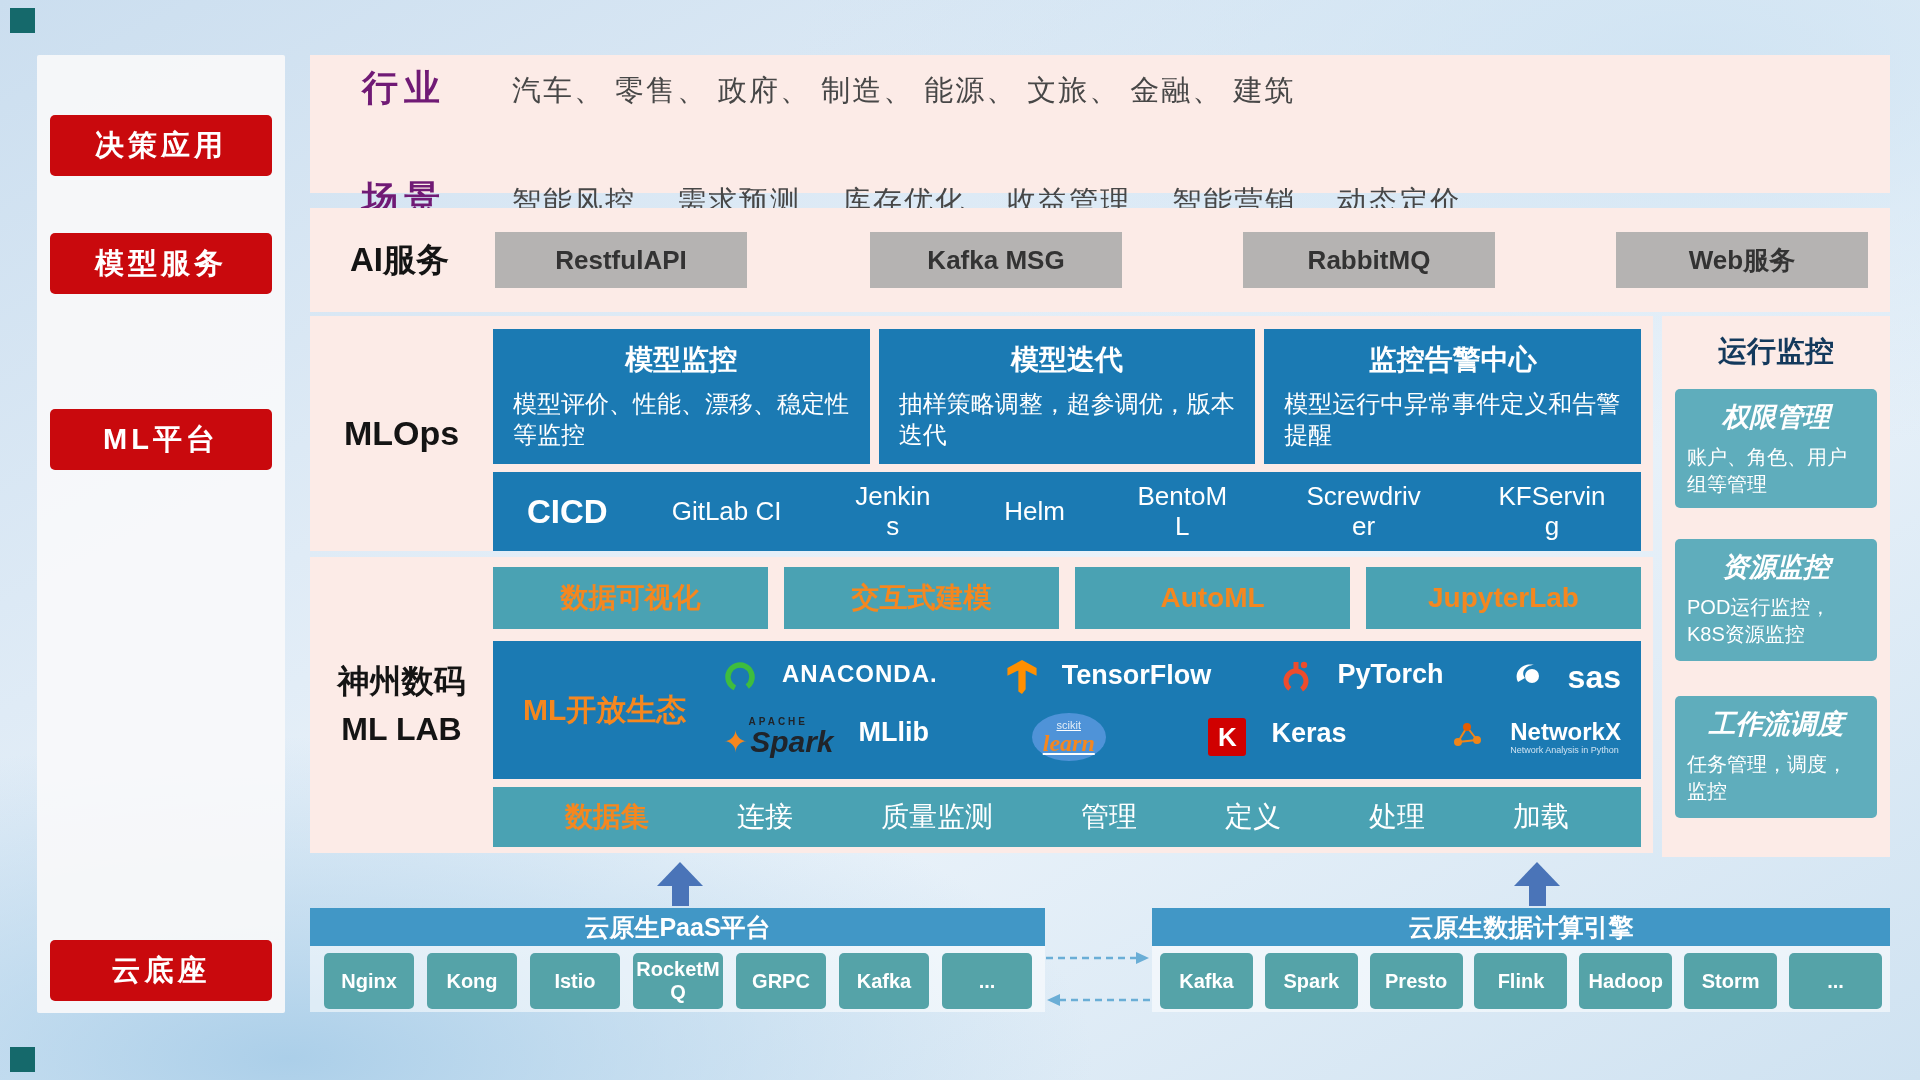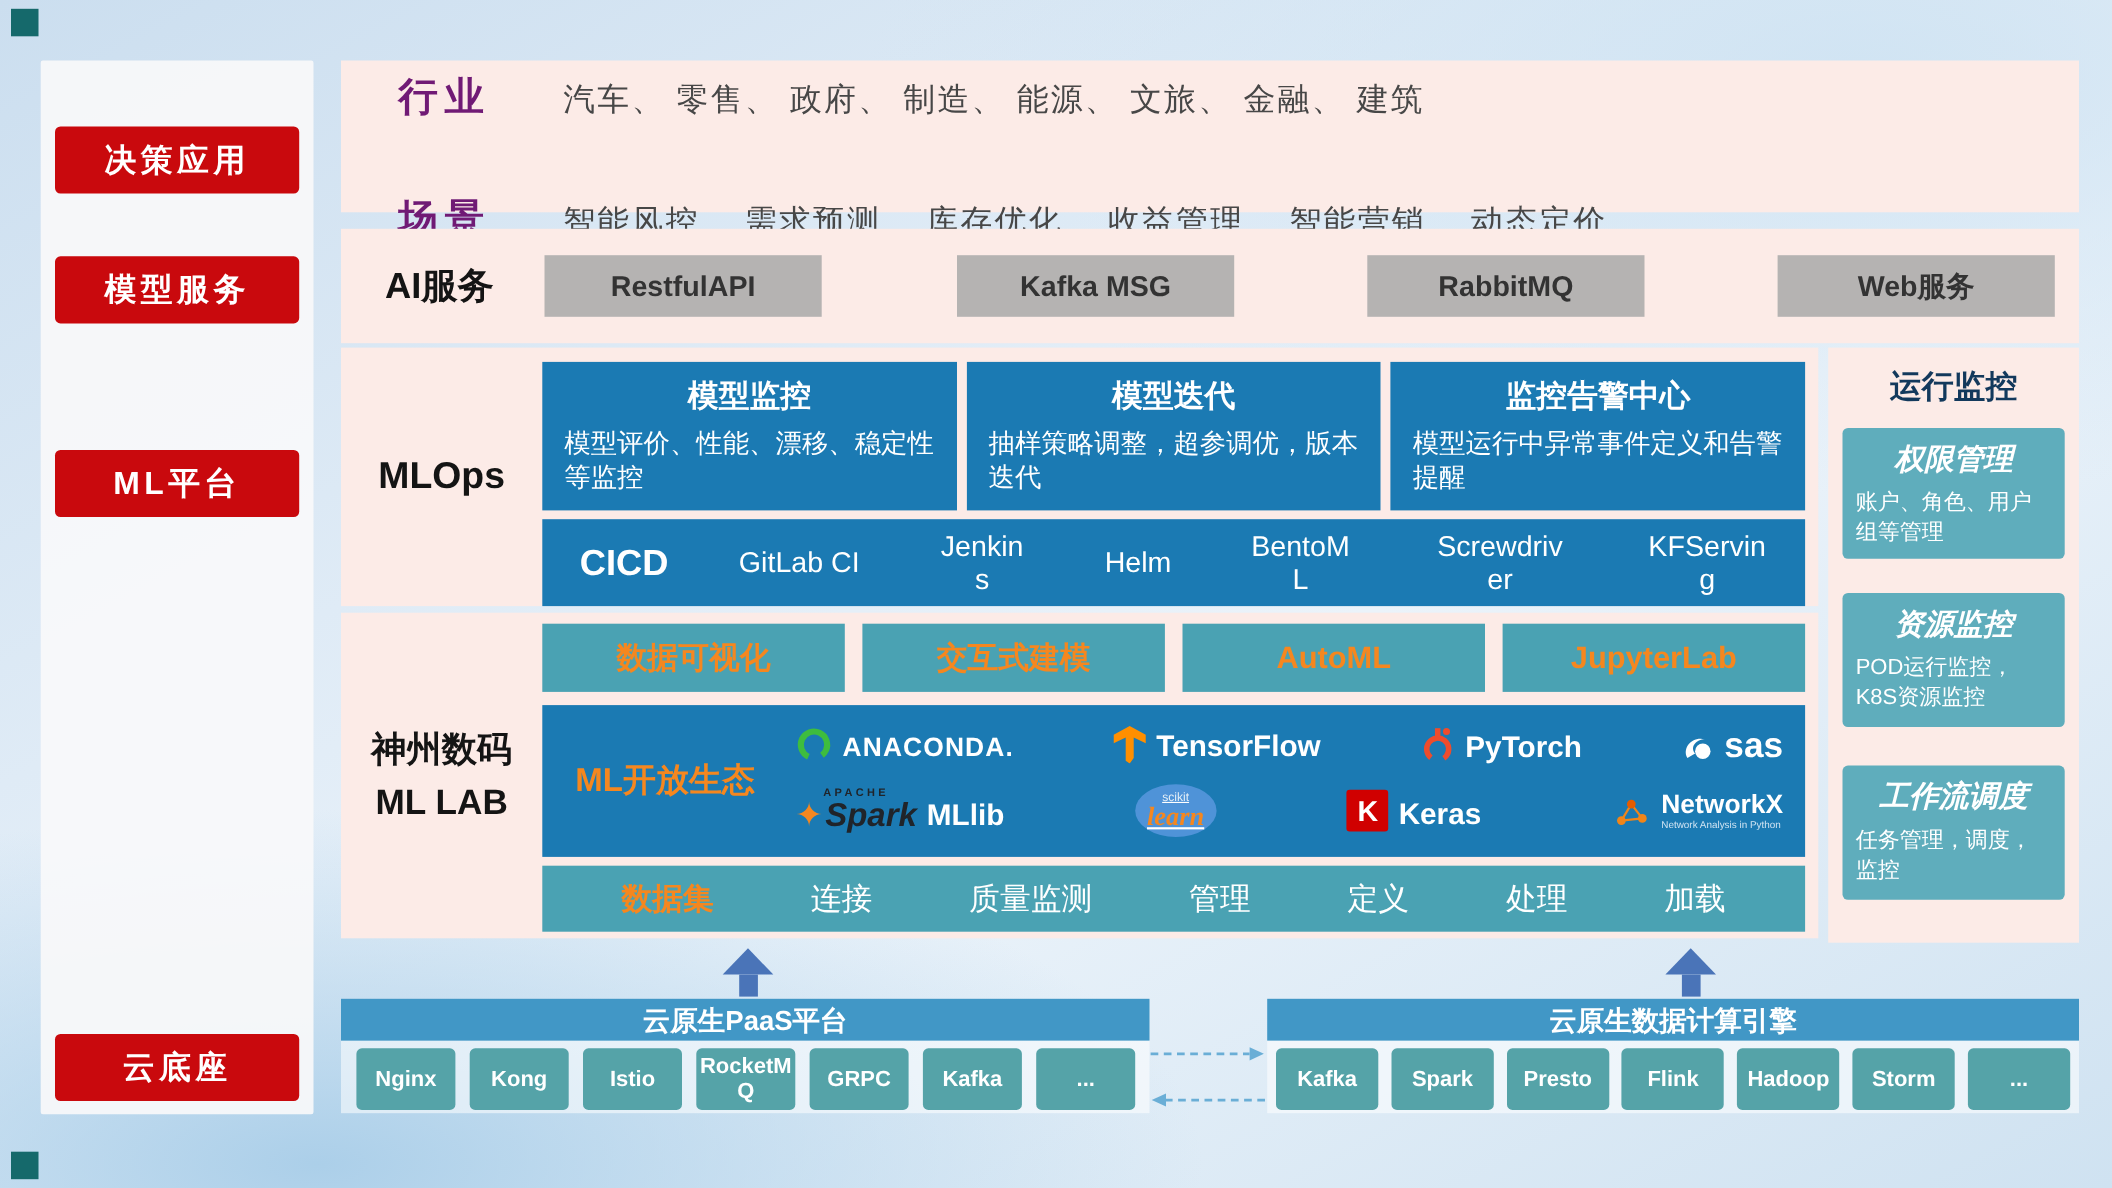--- a/index.html
+++ b/index.html
@@ -65,21 +65,21 @@
   .lab-label { flex-direction: column; font-size: 32px; line-height: 1.5; }
   .lab-buttons { position: absolute; left: 183px; top: 10px; width: 1148px; height: 62px; display: flex; gap: 16px; }
   .teal-btn { flex: 1; background: #4aa2b3; color: #f5871f; font-size: 28px; font-weight: bold;
     display: flex; align-items: center; justify-content: center; }
   .eco-box { position: absolute; left: 183px; top: 84px; width: 1148px; height: 138px; background: #1b7ab3; }
   .eco-label { position: absolute; left: 30px; top: 50%; transform: translateY(-50%);
     color: #f5871f; font-size: 30px; font-weight: bold; }
   .eco-rows { position: absolute; left: 218px; right: 8px; top: 0; height: 100%;
     display: flex; flex-direction: column; justify-content: space-evenly; }
   .eco-row { display: flex; align-items: center; justify-content: space-between; padding: 0 12px; }
-  .logo { display: flex; align-items: flex-end; gap: 9px; color: #fff; }
+  .logo { display: flex; align-items: flex-start; gap: 25px; color: #fff; }
   .logo-text { font-size: 27px; font-weight: bold; }
   .ana-text { font-size: 24px; letter-spacing: 1px; }
   .sas-text { font-size: 32px; }
   .spark-stack { display: flex; flex-direction: column; align-items: center; line-height: 1; }
   .spark-top { font-size: 10px; letter-spacing: 3px; color: #20242a; font-weight: bold; }
   .spark-main { font-size: 30px; font-weight: bold; font-style: italic; color: #20242a; }
   .spark-star { color: #f5871f; font-style: normal; margin-right: 2px; }
   .skl-circle { width: 74px; height: 48px; background: #4f93d8; border-radius: 50%;
     display: flex; flex-direction: column; align-items: center; justify-content: center; line-height: 1; text-decoration: underline; }
   .skl-top { font-size: 11px; color: #e4eef7; }

